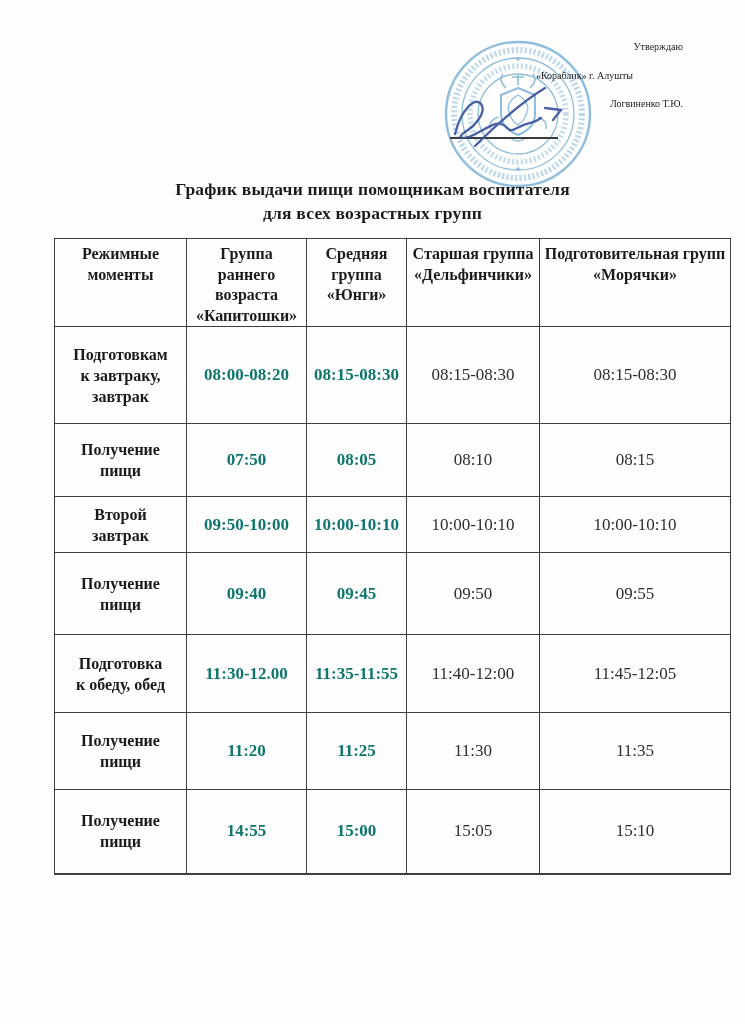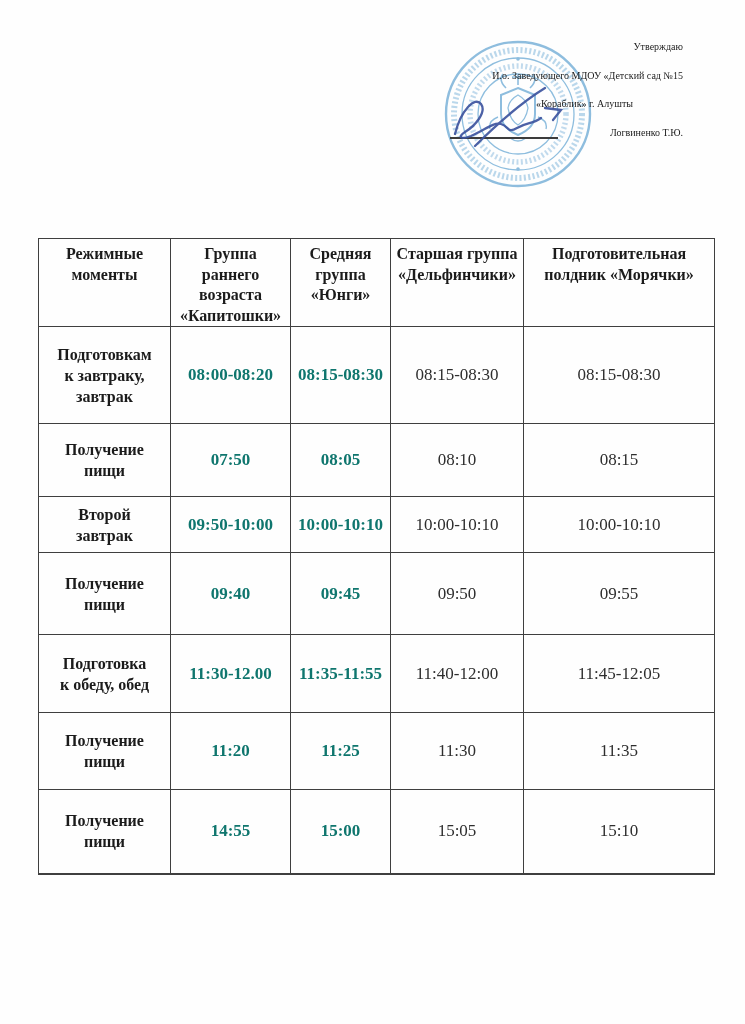--- a/index.html
+++ b/index.html
@@ -16,21 +16,21 @@
   .approval .ln { white-space: nowrap; }
   .approval .ln-indent { padding-right: 50px; }
   .sig-line { position: absolute; left: 450px; top: 137px; width: 108px; height: 2px;
               background: #3c3c3c; z-index: 2; }
 
   
   .title { position: absolute; top: 178px; left: 0; width: 745px; text-align: center;
            font-weight: bold; font-size: 17.5px; line-height: 23.5px; letter-spacing: 0.2px; z-index: 2; }
 
   
-  table.schedule { position: absolute; left: 38px; top: 238px; width: 676px;
+  table.schedule { position: absolute; left: 54px; top: 238px; width: 676px;
                    border-collapse: collapse; table-layout: fixed; }
   table.schedule th, table.schedule td { border: 1px solid #3f3f3f; overflow: hidden; }
   table.schedule { border-bottom: 2px solid #3f3f3f; }
   th.hcell { vertical-align: top; padding: 5px 3px 0 3px; font-weight: bold;
              font-size: 16px; line-height: 20.5px; text-align: center; }
   td.label { font-weight: bold; font-size: 16px; line-height: 21px; text-align: center;
              vertical-align: middle; padding: 2px 18px; }
   td.time { font-size: 17px; text-align: center; vertical-align: middle; padding: 2px;
             font-weight: normal; color: #2e2e2e; }
   td.time.strong { font-weight: bold; color: #0f766e; }
@@ -63,44 +63,47 @@
     <svg class="sig-svg" width="136" height="78" viewBox="0 0 136 78">
       <g fill="none" stroke="#3d549f" stroke-width="2.3" stroke-linecap="round" opacity="0.92">
         <path d="M14,54 C20,30 34,16 40,24 C46,32 34,46 24,52 C16,57 20,60 30,56 C44,50 52,42 60,44 C68,46 66,54 76,48 C86,42 92,44 100,38"></path>
         <path d="M34,66 C52,48 78,24 104,8"></path>
         <path d="M104,28 l16,2 l-8,10"></path>
       </g>
     </svg>
 
     <div class="approval">
       <div class="ln">Утверждаю</div>
-      <div class="ln">И.о. Заведующего МДОУ «Детский сад №15</div>
       <div class="ln ln-indent">«Кораблик» г. Алушты</div>
       <div class="ln">Логвиненко Т.Ю.</div>
     </div>
 
     <div class="sig-line"></div>
   </div>
 
+  <div class="title">
+    <div>График выдачи пищи помощникам воспитателя</div>
+    <div>для всех возрастных групп</div>
+  </div>
 
   <table class="schedule">
     <colgroup>
       <col style="width:132px">
         <col style="width:120px">
         <col style="width:100px">
       <col style="width:133px">
         <col style="width:191px">
     </colgroup>
     <thead>
       <tr style="height:87px">
         <th class="hcell">Режимные моменты</th>
         <th class="hcell">Группа раннего возраста «Капитошки»</th>
         <th class="hcell">Средняя группа «Юнги»</th>
         <th class="hcell">Старшая группа «Дельфинчики»</th>
-        <th class="hcell">Подготовительная полдник «Морячки»</th>
+        <th class="hcell">Подготовительная групп «Морячки»</th>
       </tr>
     </thead>
     <tbody>
       <tr style="height:97px">
         <td class="label">Подготовкам к завтраку, завтрак</td>
         <td class="time strong">08:00-08:20</td>
         <td class="time strong">08:15-08:30</td>
         <td class="time">08:15-08:30</td>
         <td class="time">08:15-08:30</td>
       </tr>

